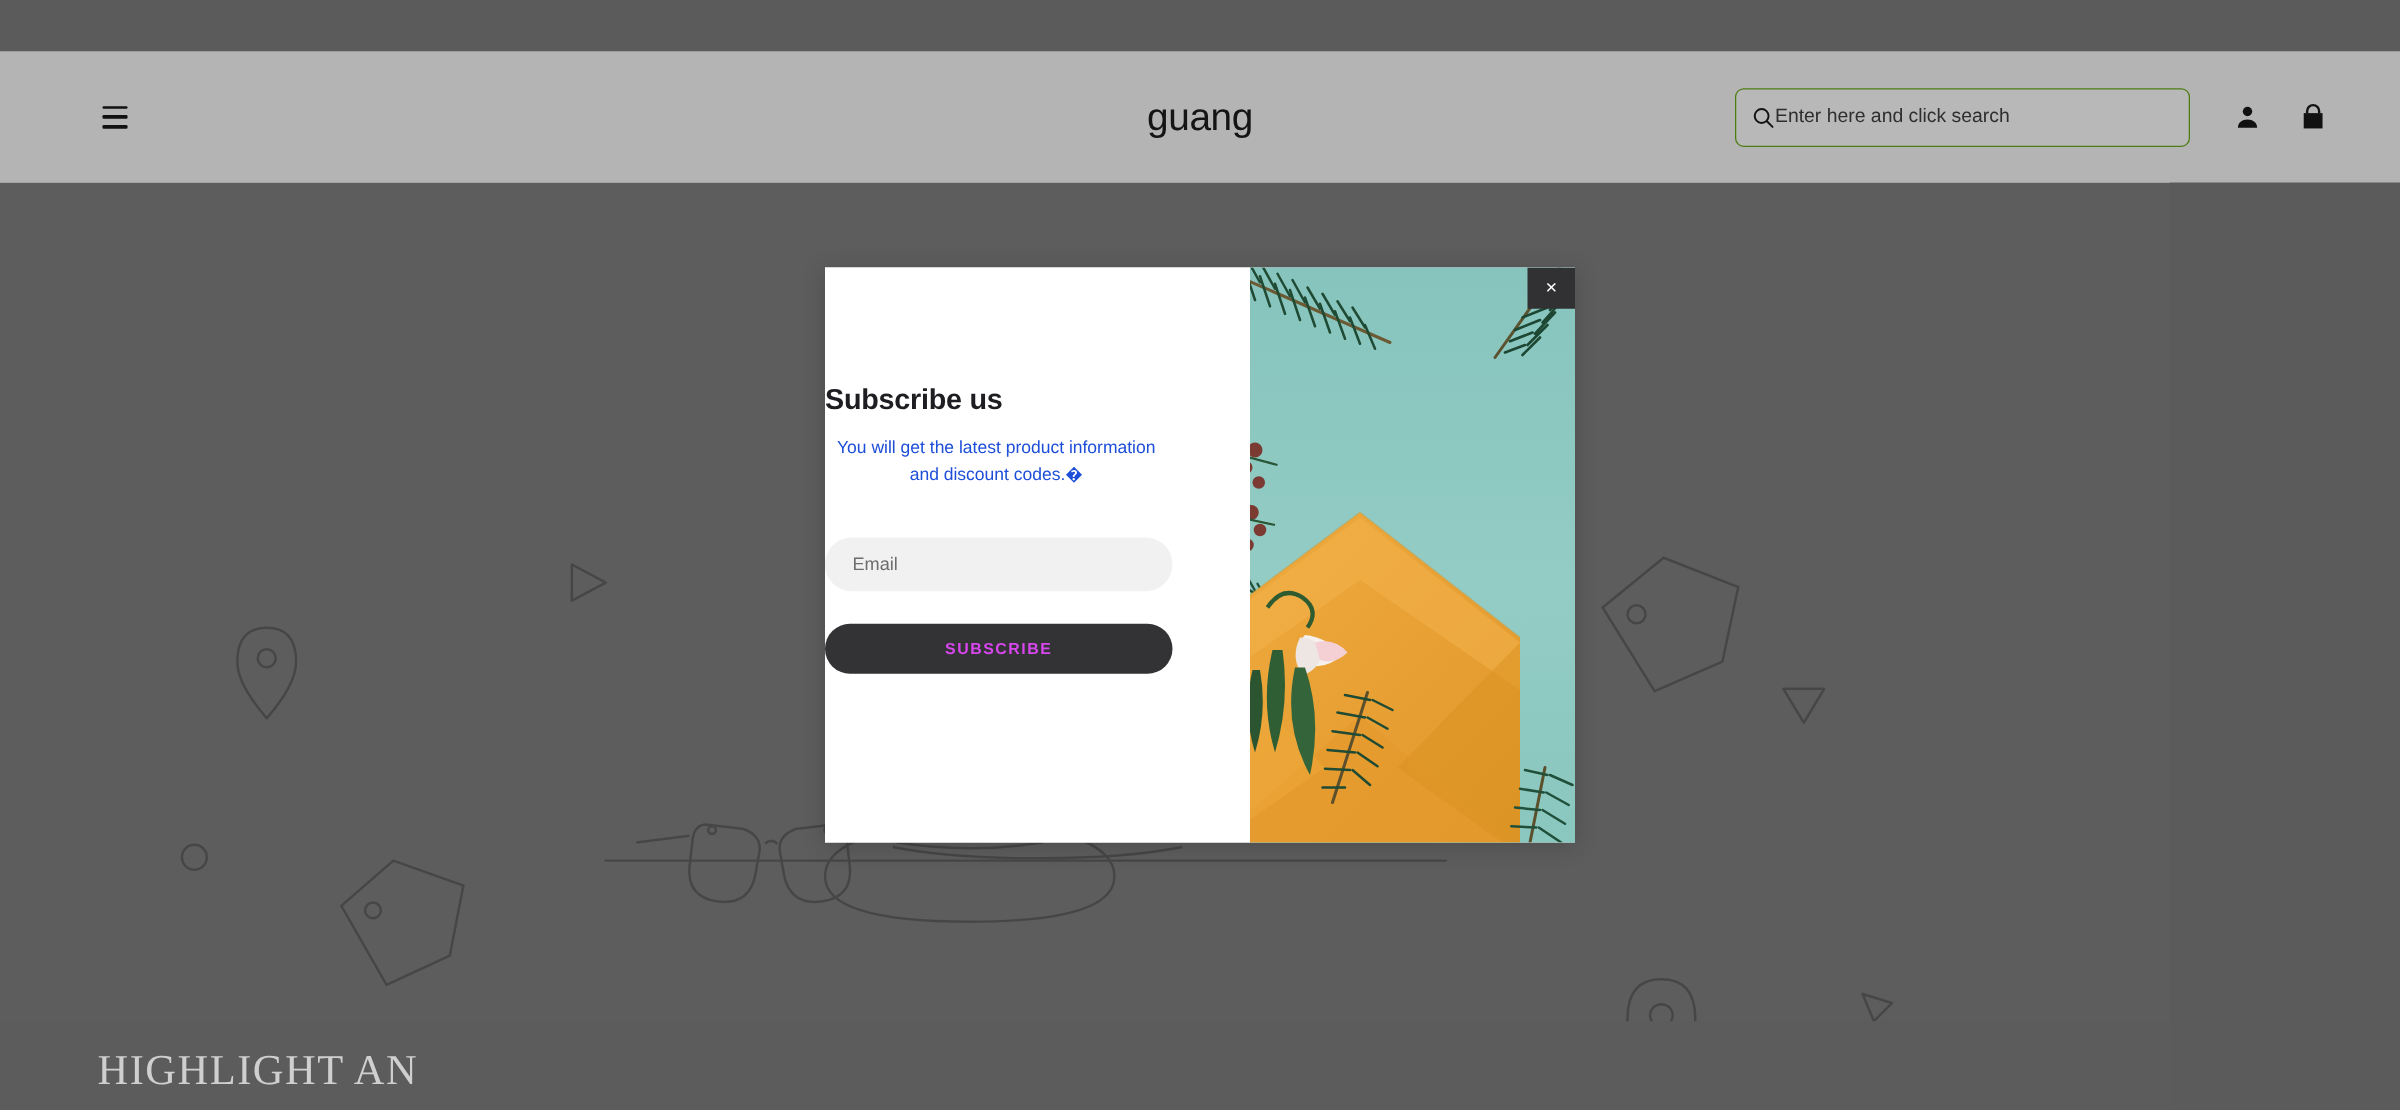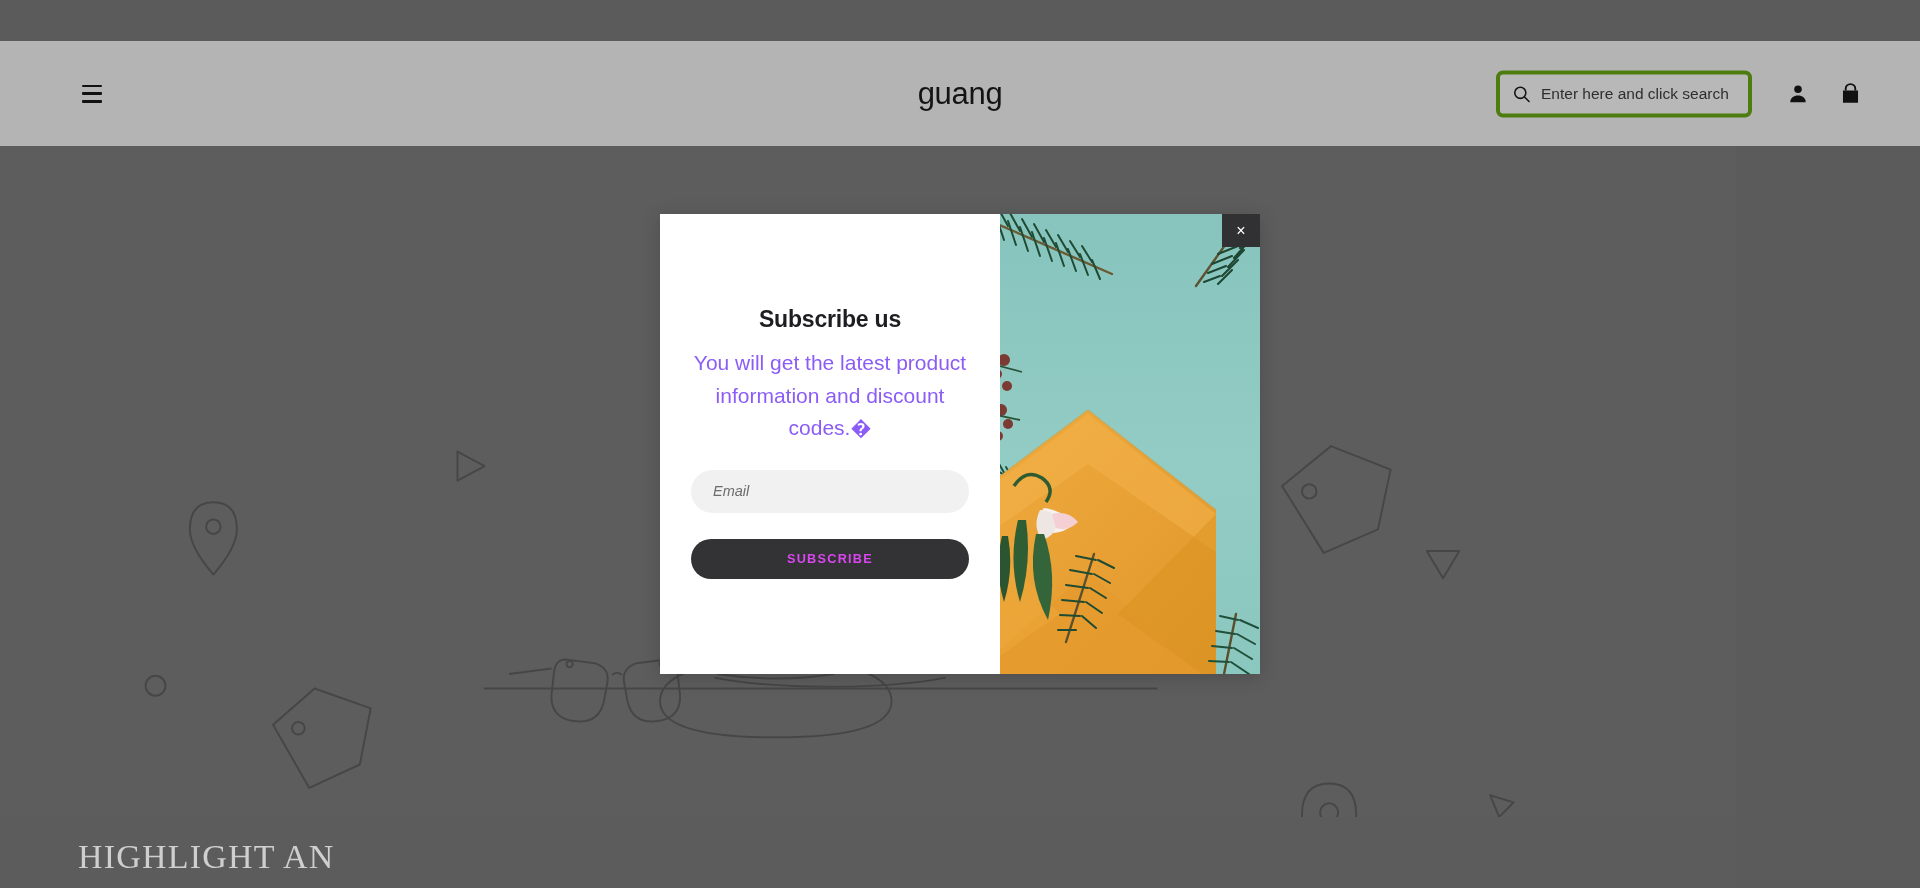--- a/index.html
+++ b/index.html
@@ -88,29 +88,29 @@
     position: absolute;
     right: 44px;
     top: 50%;
     transform: translateY(-50%);
     display: flex;
     align-items: center;
     gap: 0px;
   }
 
   .search-box {
-    width: 256px;
+    width: 364px;
     height: 47px;
-    border: 4px solid #4d7c0f;
+    border: 1px solid #4d7c0f;
     border-radius: 7px;
     background: #b8b8b8;
     display: flex;
     align-items: center;
     padding: 0 12px;
-    gap: 10px;
+    gap: 0;
   }
   .search-icon { flex: 0 0 auto; display: block; }
   .search-input {
     border: 0;
     background: transparent;
     outline: none;
     font-size: 15.5px;
     color: #2a2a2a;
     width: 100%;
     font-family: "Liberation Sans", sans-serif;
@@ -166,52 +166,51 @@
     background: #ffffff;
     z-index: 40;
     box-shadow: 0 3px 18px rgba(0,0,0,0.18);
   }
   .modal-left {
     width: 340px;
     height: 460px;
     background: #ffffff;
     display: flex;
     flex-direction: column;
-    align-items: center;
+    align-items: flex-start;
     padding-top: 92px;
   }
   .modal-title {
     font-size: 23px;
     font-weight: bold;
     color: #1d1d22;
     letter-spacing: -0.2px;
     margin-bottom: 14px;
     font-family: "Liberation Sans", sans-serif;
   }
   .modal-desc {
-    font-size: 21px;
-    color: #8b5cf6;
+    font-size: 14px;
+    color: #1d4ed8;
     line-height: 1.55;
     text-align: center;
     width: 274px;
-    margin-bottom: 25px;
+    margin-bottom: 40px;
     font-family: "Liberation Sans", sans-serif;
   }
   .modal-email {
     width: 278px;
     height: 43px;
     background: #f1f1f1;
     border: 0;
     border-radius: 22px;
     padding: 0 22px;
     font-size: 14.5px;
     color: #0f766e;
     outline: none;
     font-family: "Liberation Sans", sans-serif;
-    font-style: italic;
   }
   .modal-email::placeholder { color: #6d6d6d; opacity: 1; }
 
   .modal-submit {
     width: 278px;
     height: 40px;
     margin-top: 26px;
     background: #333335;
     color: #d946ef;
     border: 0;

